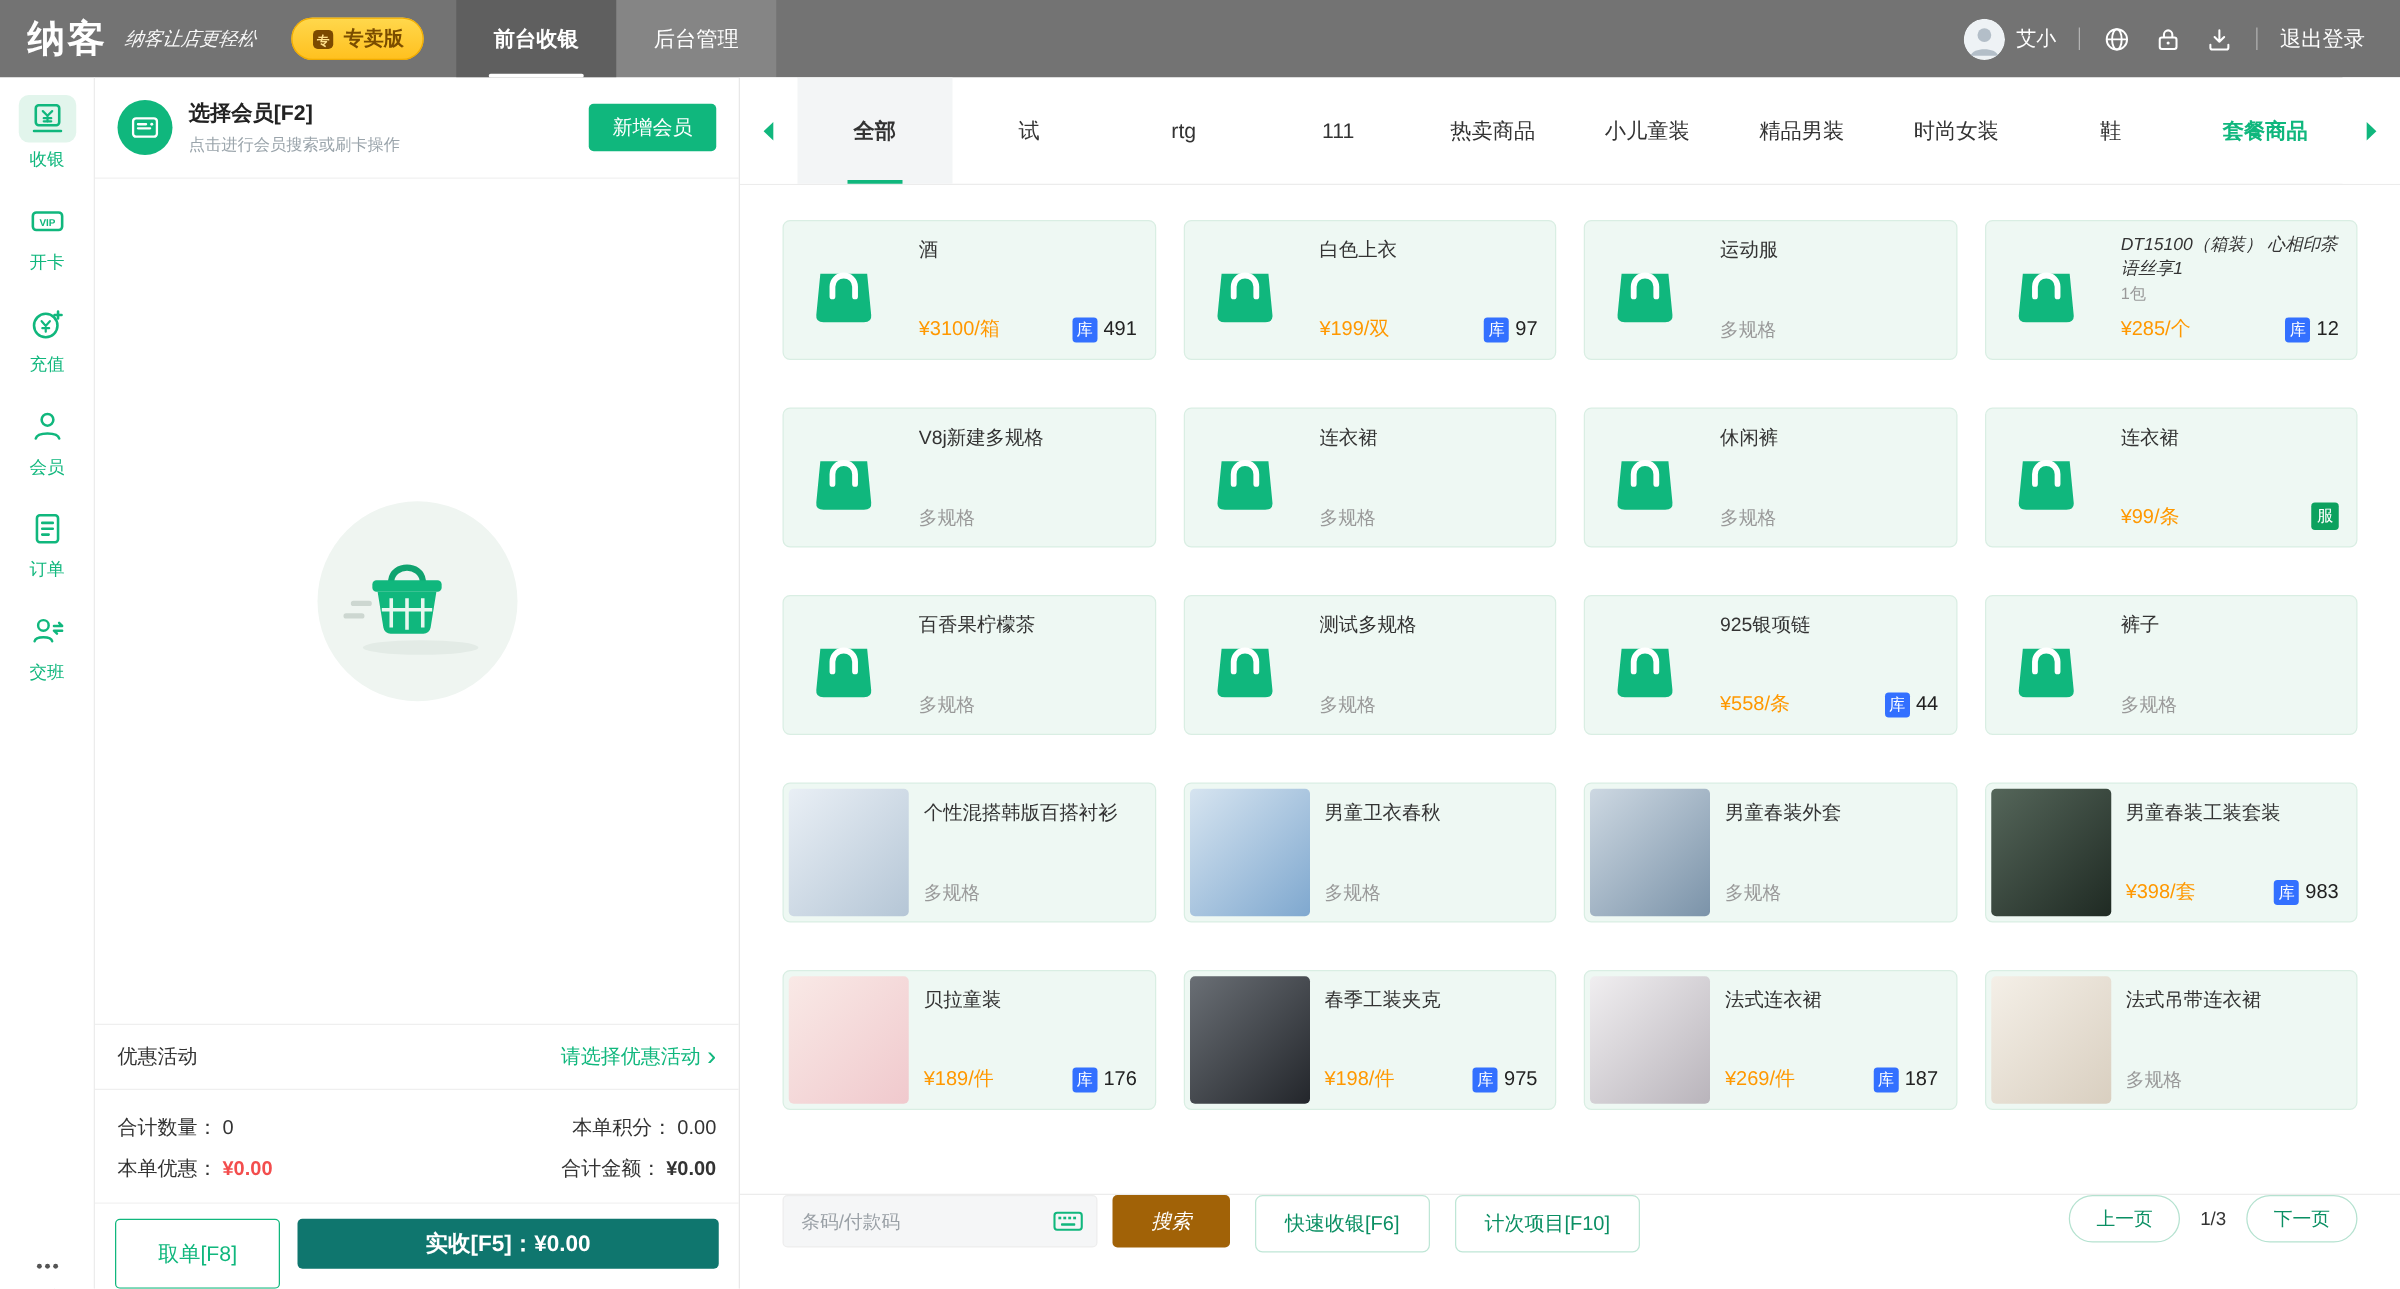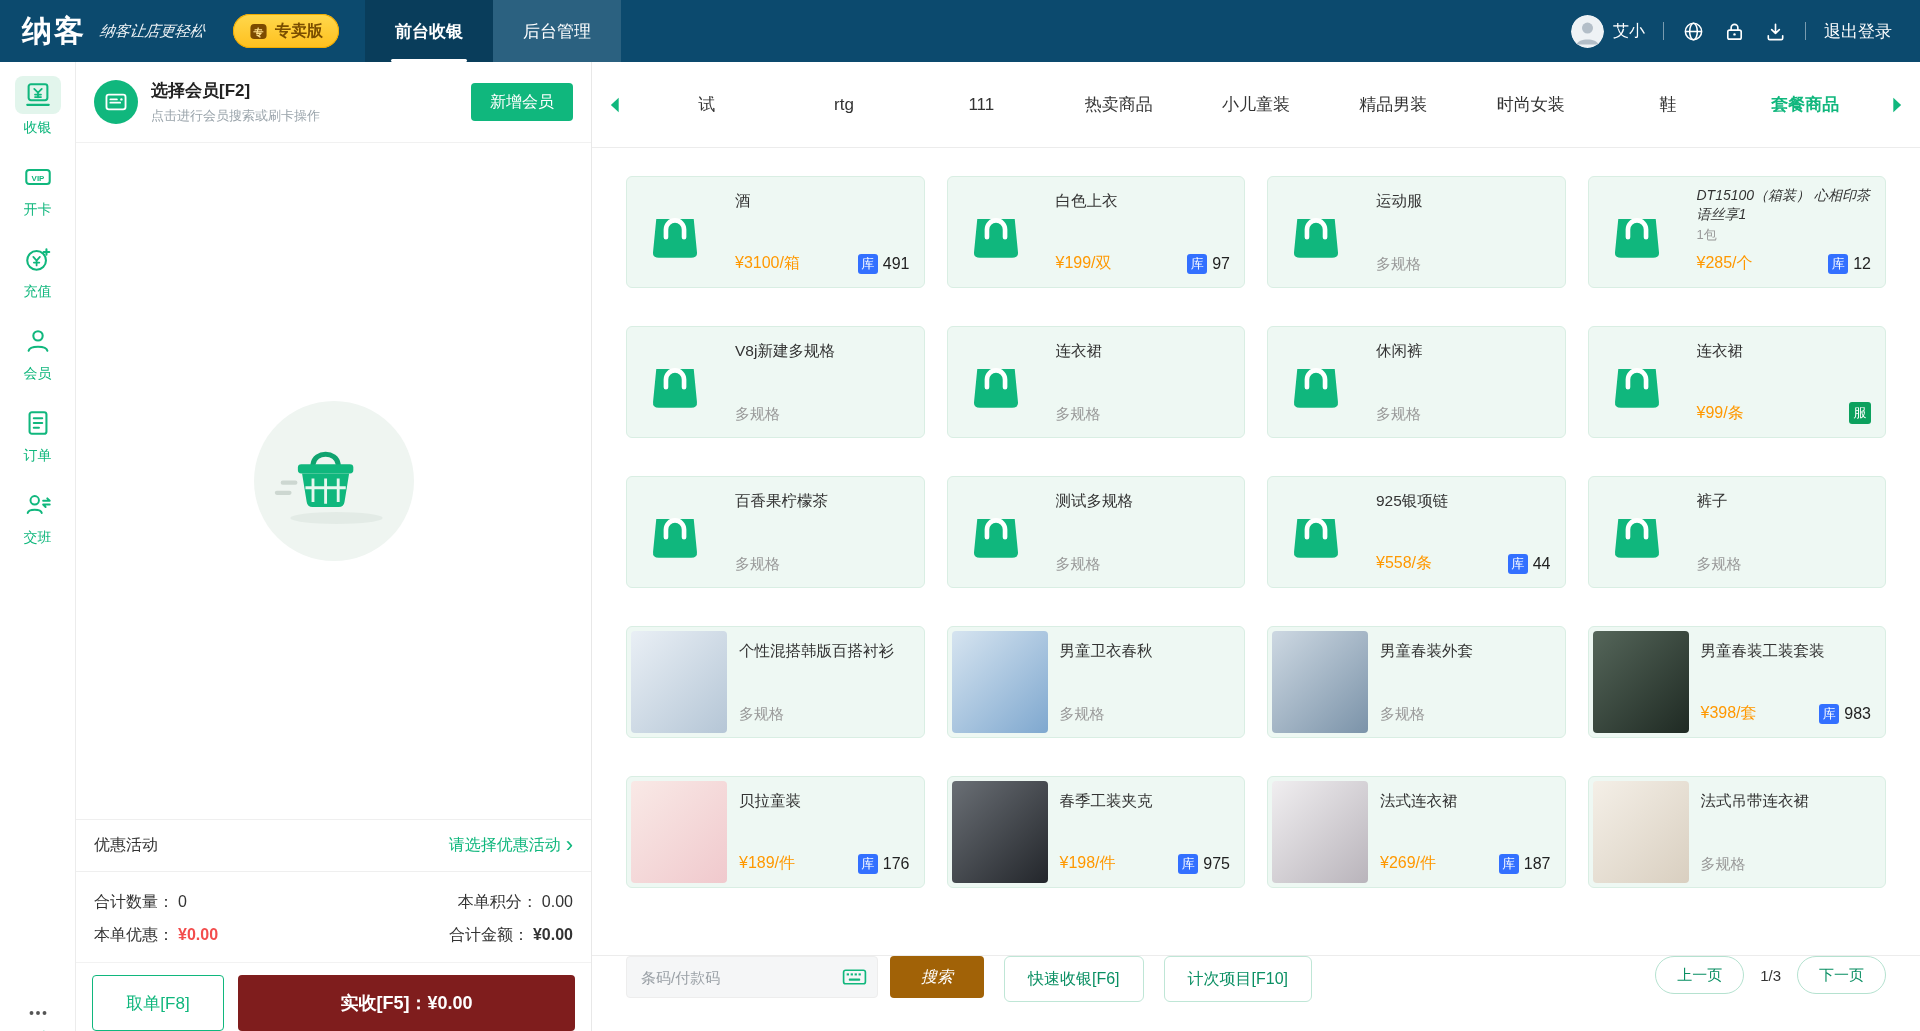--- a/index.html
+++ b/index.html
@@ -5,21 +5,21 @@
   * { box-sizing: border-box; }
   html,body { margin:0; padding:0; }
   body {
     width:1920px; height:1031px; overflow:hidden; background:#fff;
     font-family:"Liberation Sans","DejaVu Sans",sans-serif; color:#333;
   }
   [data-interactable="true"] { cursor:pointer; }
   svg { display:block; }
 
   
-  .topbar { height:62px; background:#0c4a6e; display:flex; align-items:center; padding-left:22px; color:#fff; }
+  .topbar { height:62px; background:#737373; display:flex; align-items:center; padding-left:22px; color:#fff; }
   .logo { font-size:30px; font-weight:800; letter-spacing:2px; white-space:nowrap; }
   .slogan { font-size:15px; font-style:italic; margin-left:14px; opacity:.95; transform:skewX(-8deg); white-space:nowrap; }
   .edition-badge { margin-left:28px; height:34px; border-radius:17px; padding:0 16px;
     background:linear-gradient(180deg,#ffd84d,#ffc01e); box-shadow:inset 0 0 0 1px #f0ab00;
     color:#7a4d00; font-weight:700; font-size:16px; display:flex; align-items:center; gap:7px; white-space:nowrap; }
   .eb-ico svg { width:19px; height:19px; }
   .top-tabs { display:flex; height:62px; margin-left:26px;text-align:center; }
   .top-tab { width:128px; display:flex; align-items:center; justify-content:center; font-size:17px;
     background:rgba(255,255,255,.13); position:relative; white-space:nowrap; }
   .top-tab.active { background:rgba(0,0,0,.17); font-weight:700; }
@@ -62,21 +62,21 @@
   .promo-select { color:#10b77d; font-size:16px; display:flex; align-items:center; gap:5px; }
   .chev { font-size:22px; line-height:1; margin-top:-2px; }
   .totals { padding:8px 18px 4px; }
   .trow { display:flex; justify-content:space-between; margin:12px 0; font-size:16px; }
   .tlabel { color:#333; }
   .tval { color:#333; margin-left:4px; }
   .tval.red { color:#f34d4d; font-weight:700; }
   .tval.bold { font-weight:700; }
   .actions { display:flex; gap:14px; padding:12px 16px 0; border-top:1px solid #f2f2f2; }
   .btn-hold { width:132px; height:56px; background:#fff; border:1px solid #10b77d; color:#10b77d; font-size:17px; border-radius:4px; font-family:inherit; }
-  .btn-pay { flex:1; height:56px; background:#7f1d1d; border:none; color:#fff; font-size:18px; font-weight:700; border-radius:4px; font-family:inherit; }
+  .btn-pay { flex:1; height:40px; background:#0f766e; border:none; color:#fff; font-size:18px; font-weight:700; border-radius:4px; font-family:inherit; }
 
   
   .main { flex:1; min-width:0; display:flex; flex-direction:column; background:#fff; }
   .cat-bar { height:86px; display:flex; align-items:stretch; border-bottom:1px solid #ececec; flex:none; }
   .cat-arrow { width:46px; border:none; background:#fff; display:flex; align-items:center; justify-content:center; padding:0; }
   .cat-arrow svg { width:22px; height:22px; }
   .cat-tabs { flex:1; display:flex; }
   .cat-tab { flex:1; display:flex; align-items:center; justify-content:center; font-size:17px; color:#333; position:relative; white-space:nowrap; }
   .cat-tab.active { background:#f3f5f6; font-weight:700; }
   .cat-tab.active::after { content:""; position:absolute; bottom:0; left:32%; right:32%; height:3px; background:#10b77d; }
@@ -316,20 +316,21 @@
   </section>
 
   <section class="main" data-interactable="false">
     <div class="cat-bar" data-interactable="false">
       <button class="cat-arrow" data-interactable="true">
           <svg viewBox="0 0 24 24" fill="#10b77d">
             <path d="M16 4 7.5 12 16 20Z"></path>
           </svg>
         </button>
       <div class="cat-tabs" data-interactable="false">
+          <div class="cat-tab active" data-interactable="true">全部</div>
           <div class="cat-tab" data-interactable="true">试</div>
           <div class="cat-tab" data-interactable="true">rtg</div>
           <div class="cat-tab" data-interactable="true">111</div>
           <div class="cat-tab" data-interactable="true">热卖商品</div>
           <div class="cat-tab" data-interactable="true">小儿童装</div>
           <div class="cat-tab" data-interactable="true">精品男装</div>
           <div class="cat-tab" data-interactable="true">时尚女装</div>
           <div class="cat-tab" data-interactable="true">鞋</div>
           <div class="cat-tab accent" data-interactable="true">套餐商品</div>
         </div>

